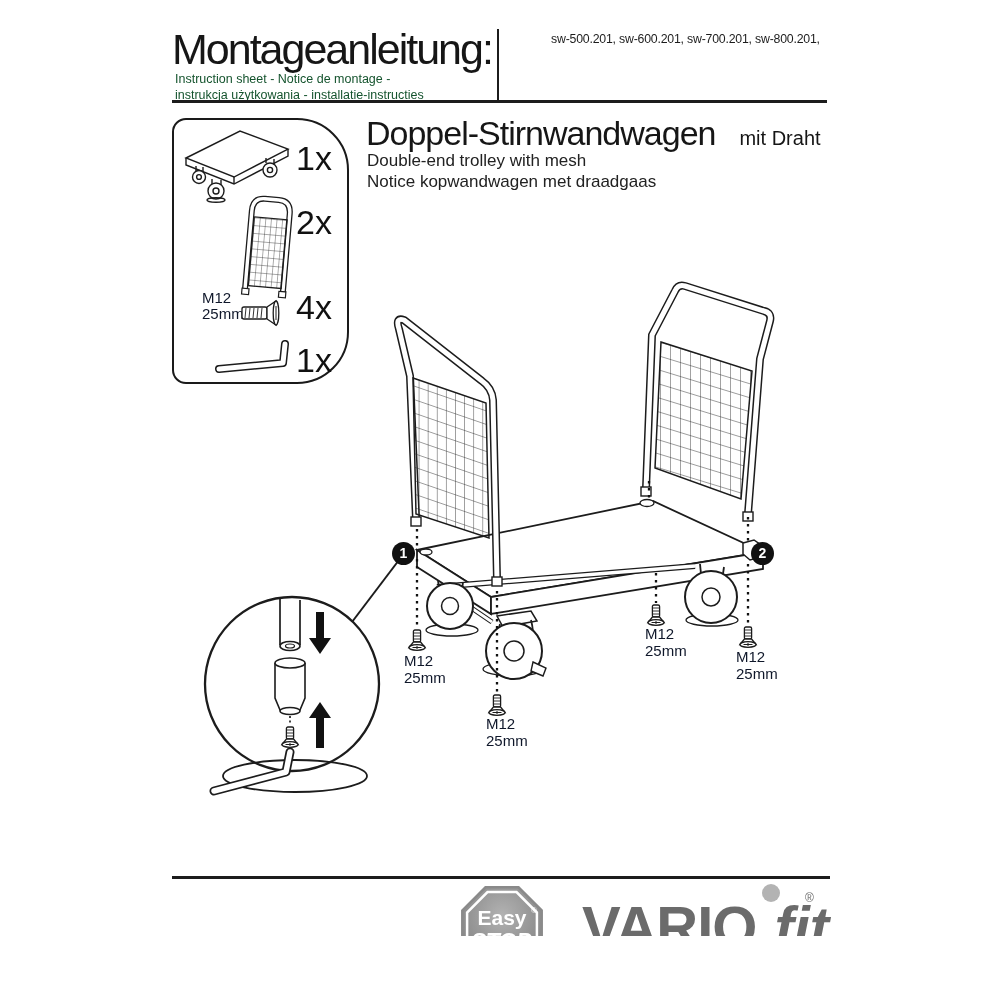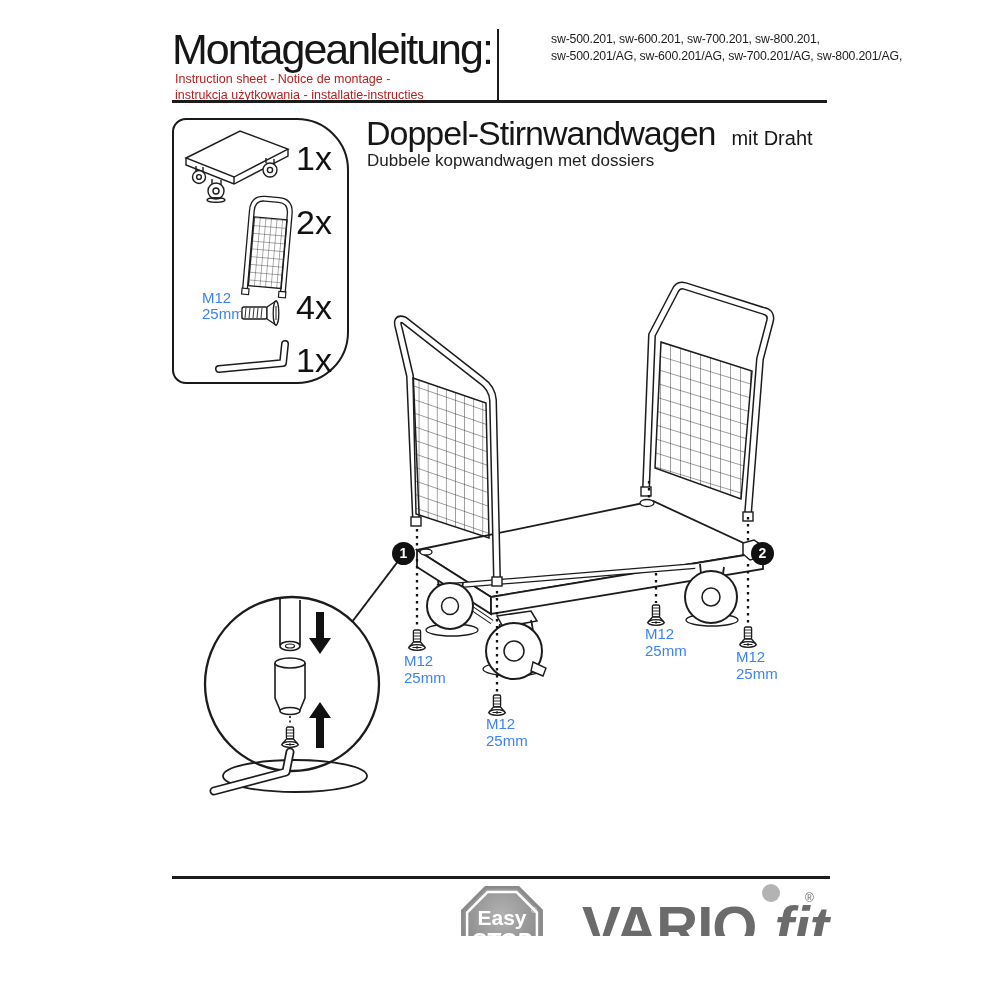--- a/index.html
+++ b/index.html
@@ -2,30 +2,30 @@
 <html><head>
 <meta charset="utf-8">
 <style>
   html,body{margin:0;padding:0;background:#fff;}
   #page{position:relative;width:1000px;height:936px;background:#fff;overflow:hidden;
         font-family:"Liberation Sans",sans-serif;color:#161616;}
   .abs{position:absolute;}
   .line{background:#1c1c1c;}
   
   .h-title{font-size:43px;letter-spacing:-2px;font-weight:400;white-space:nowrap;}
-  .h-sub{font-size:12.5px;color:#b91c1c;white-space:nowrap;}
+  .h-sub{font-size:12.5px;color:#14532d;white-space:nowrap;}
   .codes{font-size:12.3px;line-height:17px;letter-spacing:-0.2px;white-space:nowrap;color:#1c1c1c;}
   
   .p-title{font-size:34px;letter-spacing:-1px;white-space:nowrap;}
-  .p-title .suffix{font-size:20px;letter-spacing:0;margin-left:16px;}
+  .p-title .suffix{font-size:20px;letter-spacing:0;margin-left:24px;}
   .p-trans{font-size:17px;line-height:20.5px;white-space:nowrap;color:#222;}
   
   .partsbox{border:2.5px solid #1a1a1a;border-radius:14px 52px 52px 14px;}
   .qty{font-size:34px;color:#111;}
-  .screwlabel{font-size:15px;line-height:17px;color:#3b82f6;white-space:nowrap;}
+  .screwlabel{font-size:15px;line-height:17px;color:#0f172a;white-space:nowrap;}
   .screwlabel.small{line-height:16px;}
   .marker{width:23px;height:23px;border-radius:50%;background:#111;color:#fff;
           font-weight:bold;font-size:14px;line-height:23px;text-align:center;}
   
   .vario{white-space:nowrap;}
   .vario .word1{font-size:58px;font-weight:bold;color:#6b6b6b;letter-spacing:-1px;}
   .vario .word2{font-family:Liberation Sans, sans-serif;font-style:italic;font-weight:bold;
                 font-size:58px;color:#6b6b6b;margin-left:18px;}
   .fit-dot{width:18px;height:18px;border-radius:50%;background:#b3b3b3;}
   .vario-reg{font-size:12px;color:#6b6b6b;}
@@ -35,29 +35,29 @@
 <body>
 
 <div id="page">
 
   <div class="abs h-title" style="left:172px;top:25px;">Montageanleitung:</div>
   <div class="abs h-sub" style="left:175px;top:72px;">Instruction sheet - Notice de montage -</div>
   <div class="abs h-sub" style="left:175px;top:88px;">instrukcja użytkowania - installatie-instructies</div>
   <div class="abs line" style="left:497px;top:29px;width:1.5px;height:71px;"></div>
   <div class="abs codes" style="left:503px;top:31px;margin-left:48px;">
     <div>sw-500.201, sw-600.201, sw-700.201, sw-800.201,</div>
-    <div>sw-500.201/AG, sw-600.201/AG, sw-700.201/AG, sw-800.201/AG,</div>
   </div>
   <div class="abs line" style="left:172px;top:100px;width:655px;height:3px;"></div>
 
   <div class="abs p-title" style="left:366px;top:114px;">
     <span>Doppel-Stirnwandwagen</span><span class="suffix">mit Draht</span>
   </div>
   <div class="abs p-trans" style="left:367px;top:151px;">
-    <div>Dubbele kopwandwagen met dossiers</div>
+    <div>Double-end trolley with mesh</div>
+    <div>Notice kopwandwagen met draadgaas</div>
   </div>
 
   <div class="abs partsbox" style="left:172px;top:118px;width:173px;height:262px;"></div>
   <div class="abs qty" style="left:296px;top:139px;">1x</div>
   <div class="abs qty" style="left:296px;top:203px;">2x</div>
   <div class="abs qty" style="left:296px;top:288px;">4x</div>
   <div class="abs qty" style="left:296px;top:341px;">1x</div>
   <div class="abs screwlabel small" style="left:202px;top:290px;">
     <div>M12</div>
     <div>25mm</div>

